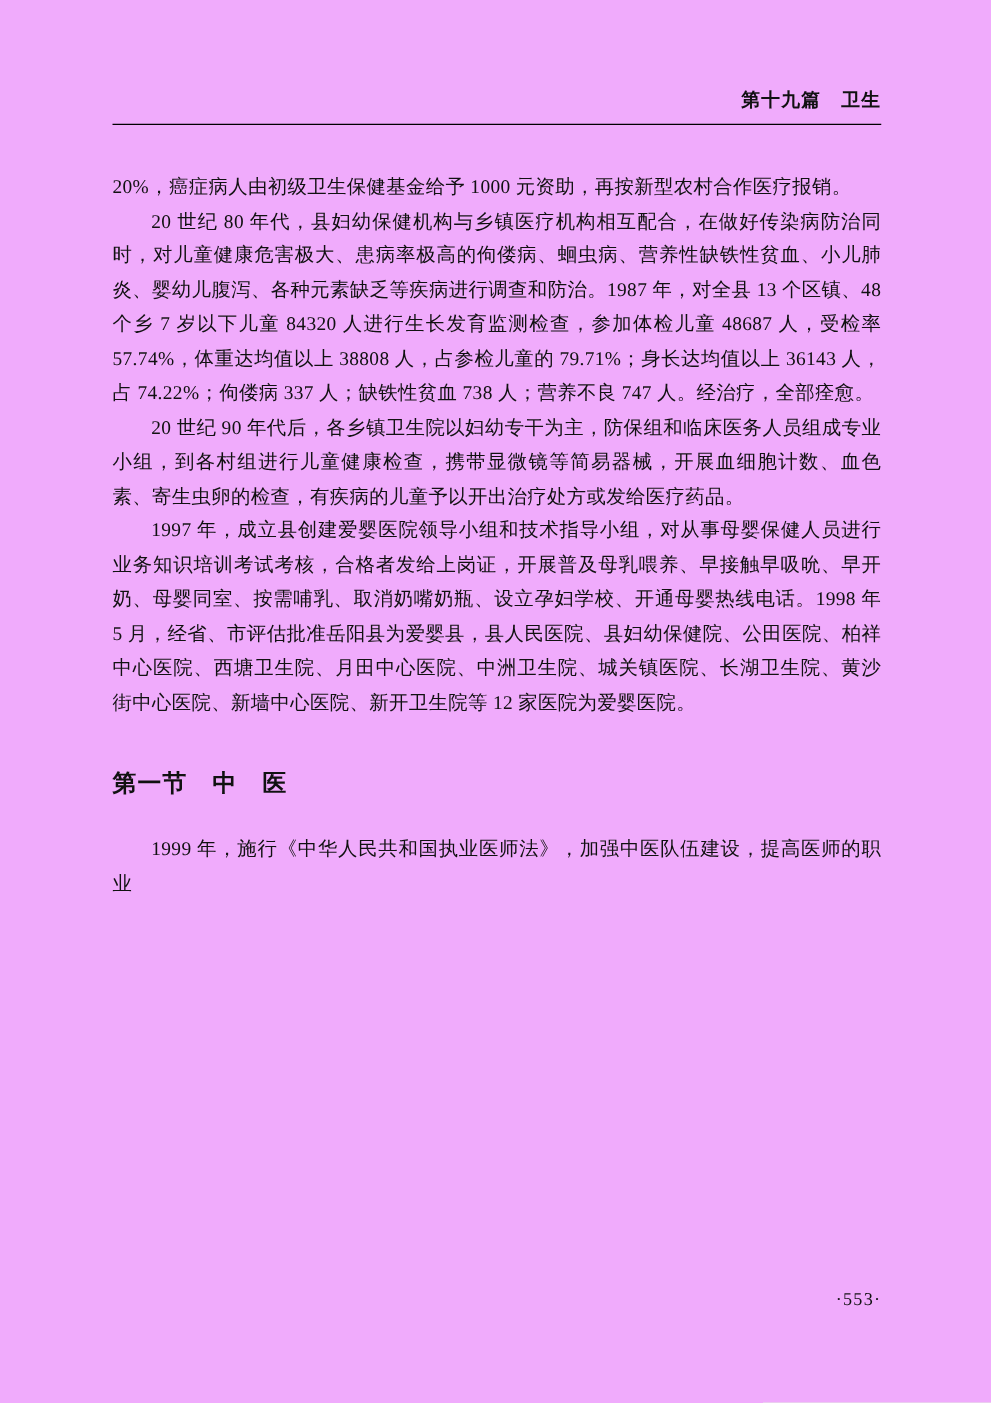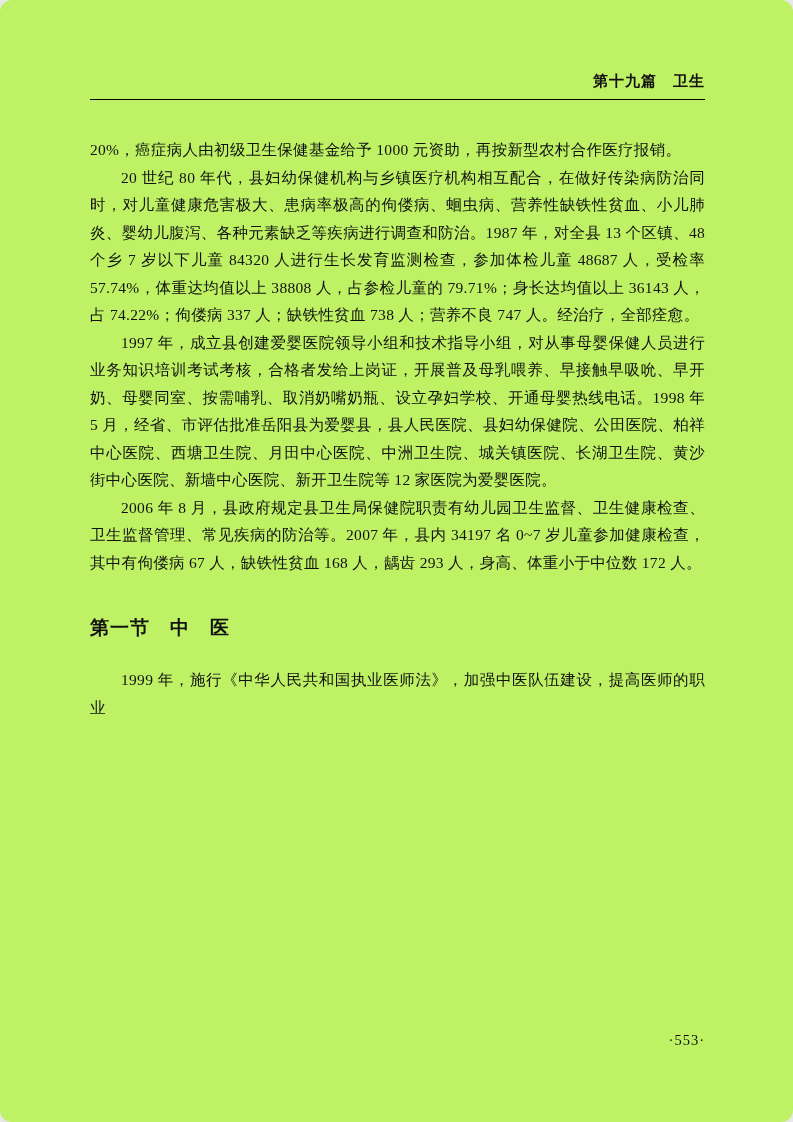--- a/index.html
+++ b/index.html
@@ -5,27 +5,26 @@
   html, body {
     margin: 0;
     padding: 0;
     background: #e8e8e8;
   }
   .page {
     position: relative;
     width: 793px;
     height: 1122px;
     margin: 0 auto;
-    background: #bef264;
+    background: #f0abfc;
     box-sizing: border-box;
     padding: 0 88px 0 90px;
     overflow: hidden;
     color: #111111;
     font-family: "Liberation Serif", "DejaVu Serif", serif;
-    border-radius: 12px;
   }
   .running-head {
     margin-top: 72px;
     text-align: right;
     font-size: 15px;
     line-height: 18px;
     font-weight: 600;
     letter-spacing: 1px;
   }
   .header-rule {
@@ -92,22 +91,22 @@
     <div class="running-head">第十九篇　卫生</div>
     <hr class="header-rule">
   </header>
 
   <main>
 
     <p class="body-par continuation">20%，癌症病人由初级卫生保健基金给予 1000 元资助，再按新型农村合作医疗报销。</p>
 
 
     <p class="body-par indented">20 世纪 80 年代，县妇幼保健机构与乡镇医疗机构相互配合，在做好传染病防治同时，对儿童健康危害极大、患病率极高的佝偻病、蛔虫病、营养性缺铁性贫血、小儿肺炎、婴幼儿腹泻、各种元素缺乏等疾病进行调查和防治。1987 年，对全县 13 个区镇、48 个乡 7 岁以下儿童 84320 人进行生长发育监测检查，参加体检儿童 48687 人，受检率 57.74%，体重达均值以上 38808 人，占参检儿童的 79.71%；身长达均值以上 36143 人，占 74.22%；佝偻病 337 人；缺铁性贫血 738 人；营养不良 747 人。经治疗，全部痊愈。</p>
+    <p class="body-par indented">20 世纪 90 年代后，各乡镇卫生院以妇幼专干为主，防保组和临床医务人员组成专业小组，到各村组进行儿童健康检查，携带显微镜等简易器械，开展血细胞计数、血色素、寄生虫卵的检查，有疾病的儿童予以开出治疗处方或发给医疗药品。</p>
     <p class="body-par indented">1997 年，成立县创建爱婴医院领导小组和技术指导小组，对从事母婴保健人员进行业务知识培训考试考核，合格者发给上岗证，开展普及母乳喂养、早接触早吸吮、早开奶、母婴同室、按需哺乳、取消奶嘴奶瓶、设立孕妇学校、开通母婴热线电话。1998 年 5 月，经省、市评估批准岳阳县为爱婴县，县人民医院、县妇幼保健院、公田医院、柏祥中心医院、西塘卫生院、月田中心医院、中洲卫生院、城关镇医院、长湖卫生院、黄沙街中心医院、新墙中心医院、新开卫生院等 12 家医院为爱婴医院。</p>
-    <p class="body-par indented">2006 年 8 月，县政府规定县卫生局保健院职责有幼儿园卫生监督、卫生健康检查、卫生监督管理、常见疾病的防治等。2007 年，县内 34197 名 0~7 岁儿童参加健康检查，其中有佝偻病 67 人，缺铁性贫血 168 人，龋齿 293 人，身高、体重小于中位数 172 人。</p>
 
 
     <h2 class="sub-section-heading">第一节　中　医</h2>
 
     <p class="body-par indented">1999 年，施行《中华人民共和国执业医师法》，加强中医队伍建设，提高医师的职业</p>
 
   </main>
 
   <footer>
     <div class="page-number">·553·</div>

